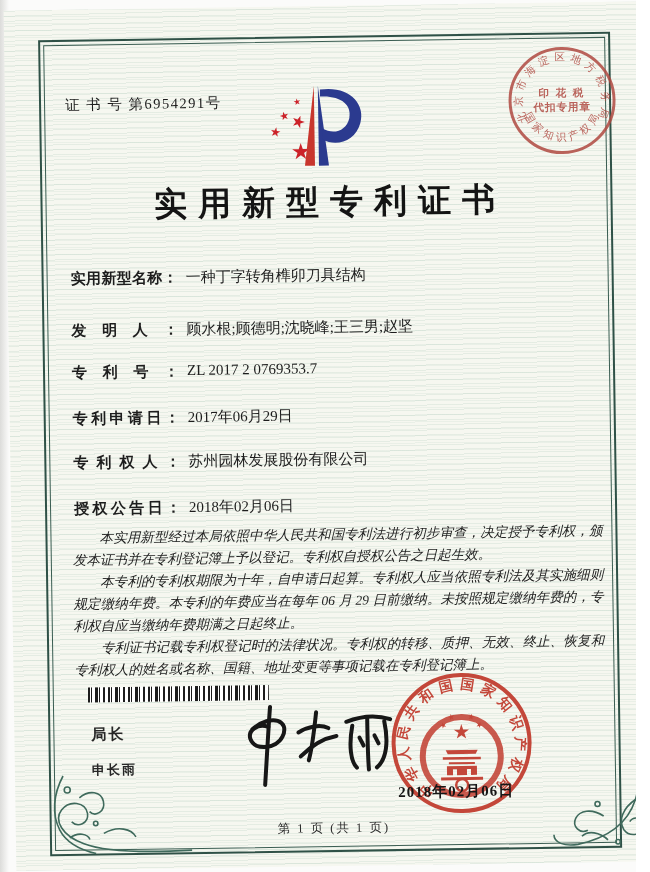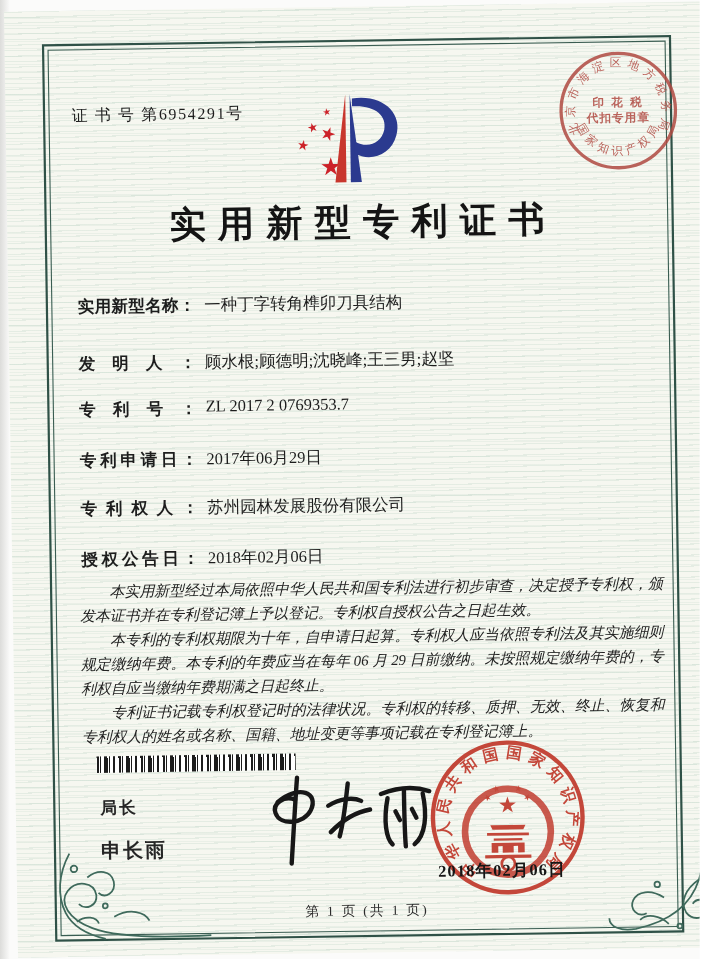--- a/index.html
+++ b/index.html
@@ -39,21 +39,21 @@
     font-size:13.5px; line-height:22px; font-style:italic; text-align:justify; color:#222;}
   .paras p{margin:0; text-indent:2em;}
   .barcode{position:absolute; left:74px; top:678px; width:181px; height:15px; z-index:3;
     background:repeating-linear-gradient(90deg,
       #1c1c1c 0 2px,#fff 2px 3px,#1c1c1c 3px 4px,#fff 4px 7px,
       #1c1c1c 7px 10px,#fff 10px 11px,#1c1c1c 11px 12px,#fff 12px 15px,
       #1c1c1c 15px 17px,#fff 17px 20px);}
   .signer-title{position:absolute; left:77px; top:716px; font-family:"Liberation Sans",sans-serif;
     font-weight:700; font-size:15px; color:#262626; z-index:3; letter-spacing:2px;}
   .signer-name{position:absolute; left:77px; top:752px; font-family:"Liberation Sans",sans-serif;
-    font-weight:700; font-size:18px; color:#262626; z-index:3; letter-spacing:2px;}
+    font-weight:700; font-size:13px; color:#262626; z-index:3; letter-spacing:2px;}
   .signature{position:absolute; left:210px; top:692px; z-index:3;}
   .seal{position:absolute; left:372px; top:664px; z-index:4; opacity:0.92;}
   .issue-date{position:absolute; left:383px; top:778px; width:170px; z-index:5;
     font-size:15px; font-weight:700; letter-spacing:1px; color:#161616;}
   .tax-stamp{position:absolute; left:501px; top:42px; z-index:4; opacity:0.85;}
   .footer{position:absolute; left:34px; top:814px; width:568px; text-align:center;
     font-size:12.5px; letter-spacing:2px; color:#2c2c2c; z-index:3;}
   .filigree-left{position:absolute; left:28px; top:762px; z-index:2;}
   .filigree-right{position:absolute; left:532px; top:682px; z-index:2;}
   svg text{font-family:"Liberation Serif",serif;}

